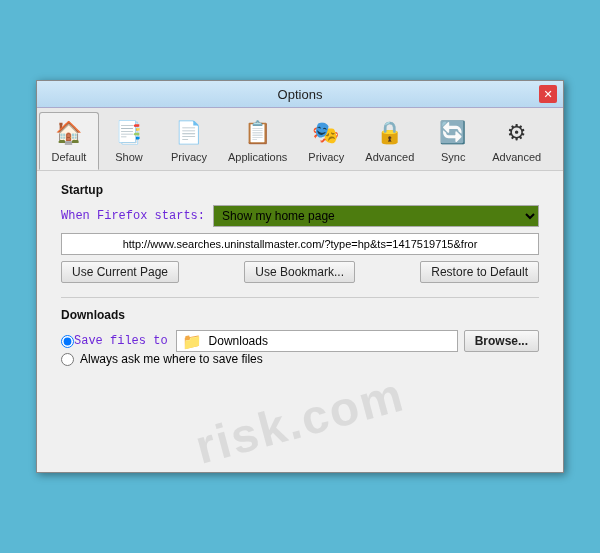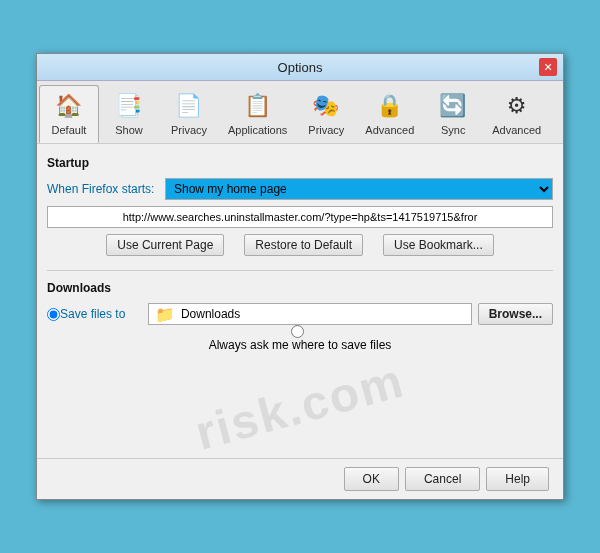--- a/index.html
+++ b/index.html
@@ -75,87 +75,87 @@
       width: 32px;
       height: 32px;
       display: flex;
       align-items: center;
       justify-content: center;
       font-size: 22px;
       margin-bottom: 2px;
     }
     .content {
       background: #f0f0f0;
-      padding: 12px 10px;
+      padding: 12px 24px;
     }
     .section {
       margin-bottom: 14px;
     }
     .section-title {
       font-weight: bold;
       font-size: 12px;
       margin-bottom: 8px;
       color: #111;
     }
     .form-row {
       display: flex;
       align-items: center;
       margin-bottom: 6px;
     }
     .form-label {
       font-size: 12px;
-      color: #0369a1;
+      color: #6d28d9;
       white-space: nowrap;
       margin-right: 8px;
       min-width: 110px;
+      font-family: Liberation Mono, monospace;
     }
     .form-select {
       flex: 1;
       padding: 2px 4px;
       font-size: 12px;
       border: 1px solid #aaa;
-      background: #0ea5e9;
+      background: #4d7c0f;
       height: 22px;
     }
     .form-input {
       flex: 1;
       padding: 2px 4px;
       font-size: 11px;
       border: 1px solid #aaa;
       background: white;
       height: 22px;
       overflow: hidden;
       white-space: nowrap;
       text-align: center;
     }
     .button-row {
       display: flex;
-      justify-content: center;
+      justify-content: space-between;
       margin-top: 4px;
-      gap: 20px;
+      gap: 4px;
     }
     .btn {
       padding: 3px 10px;
       font-size: 12px;
       border: 1px solid #aaa;
       background: linear-gradient(to bottom, #f8f8f8, #e0e0e0);
       cursor: pointer;
       border-radius: 2px;
       color: #222;
     }
     .divider {
       border: none;
       border-top: 1px solid #ccc;
       margin: 10px 0;
     }
     .radio-row {
       display: flex;
       align-items: center;
       margin-bottom: 5px;
-      flex-direction: column;
     }
     .radio-row input[type=radio] {
       margin-right: 6px;
     }
     .download-path-row {
       display: flex;
       align-items: center;
     }
     .download-path-input {
       flex: 1;
@@ -270,22 +270,22 @@
           <option>Show my home page</option>
         </select>
       </div>
 
       <div class="form-row">
         <input class="form-input" type="text" value="http://www.searches.uninstallmaster.com/?type=hp&amp;ts=1417519715&amp;fror" style="">
       </div>
 
       <div class="button-row">
         <button class="btn">Use Current Page</button>
+        <button class="btn">Use Bookmark...</button>
         <button class="btn">Restore to Default</button>
-        <button class="btn">Use Bookmark...</button>
       </div>
     </div>
 
     <hr class="divider">
 
     <div class="section">
       <div class="section-title">Downloads</div>
 
       <div class="download-path-row">
         <input type="radio" name="download" checked="" style="">
@@ -302,18 +302,13 @@
         <span>Always ask me where to save files</span>
       </div>
     </div>
 
     <div class="watermark">
       <span class="watermark-text">risk.com</span>
     </div>
 
   </div>
 
-  <div class="footer">
-    <button class="footer-btn">OK</button>
-    <button class="footer-btn">Cancel</button>
-    <button class="footer-btn">Help</button>
-  </div>
 </div>
 
 </body></html>

